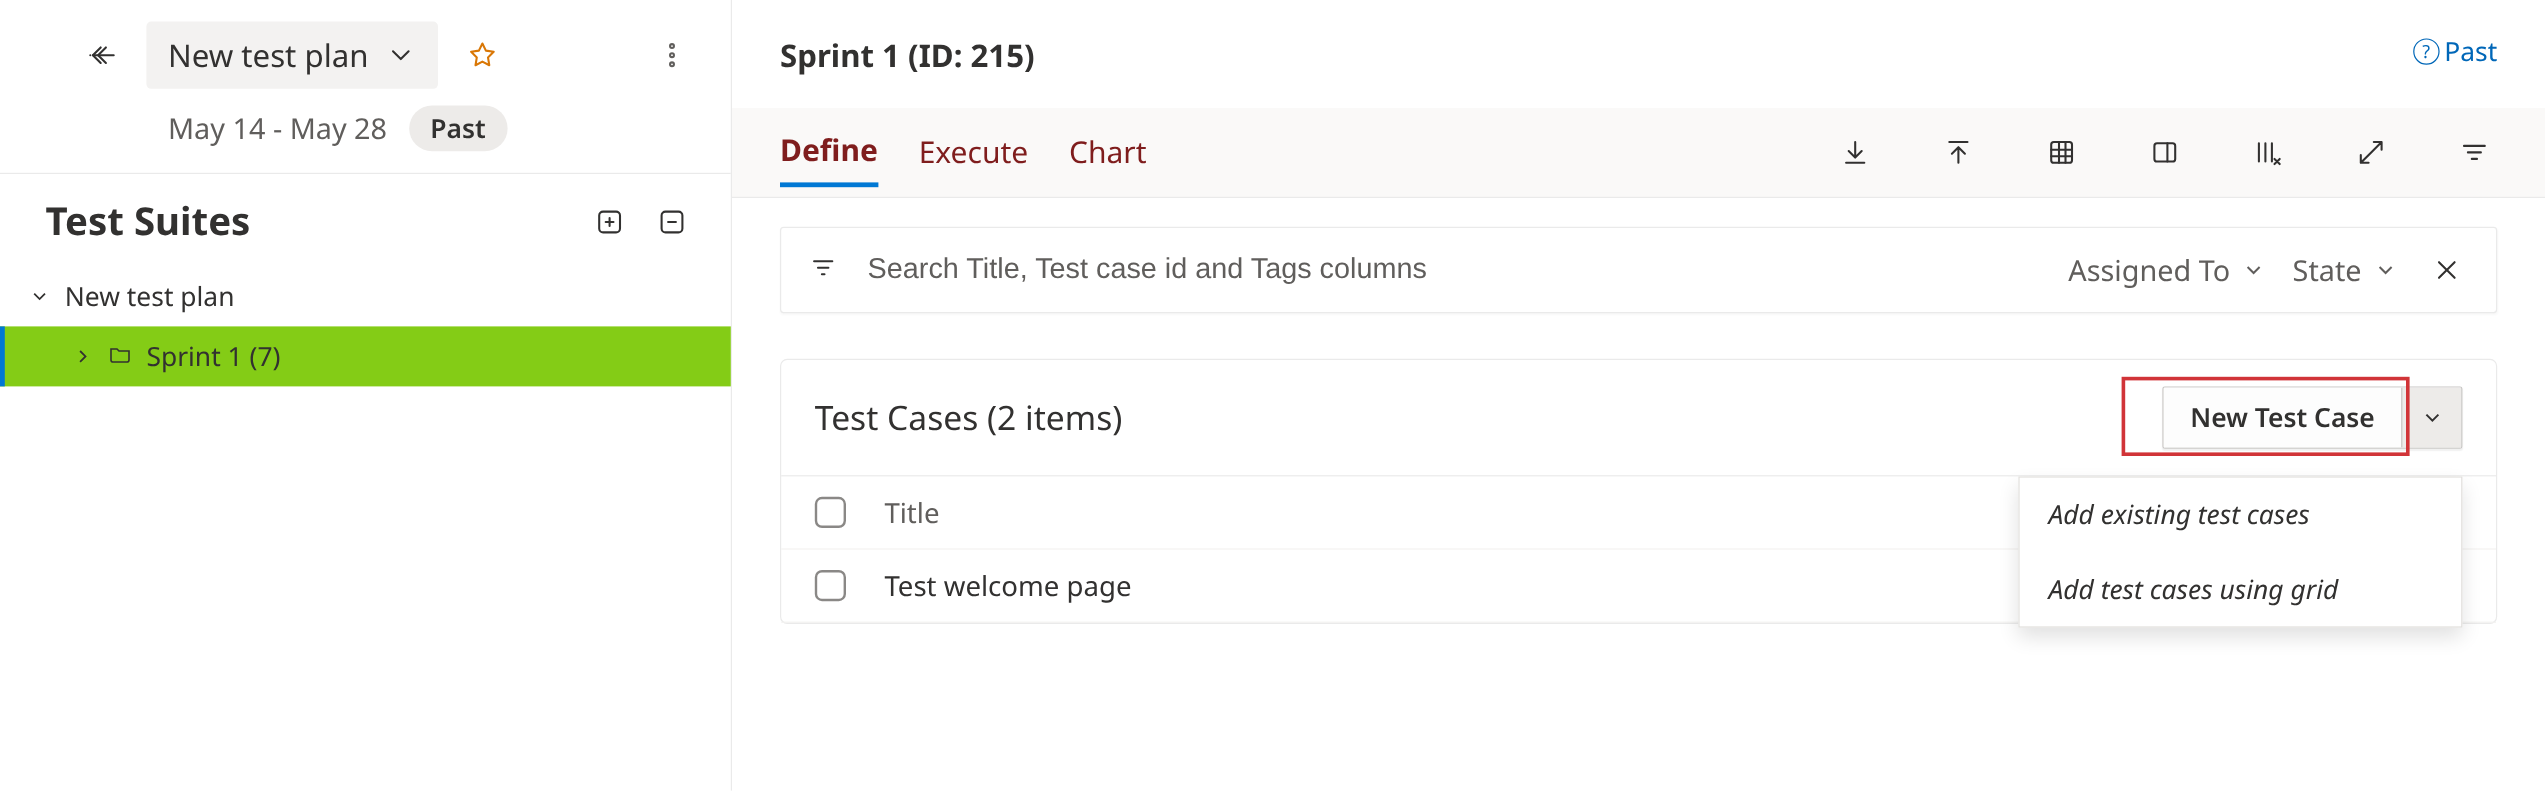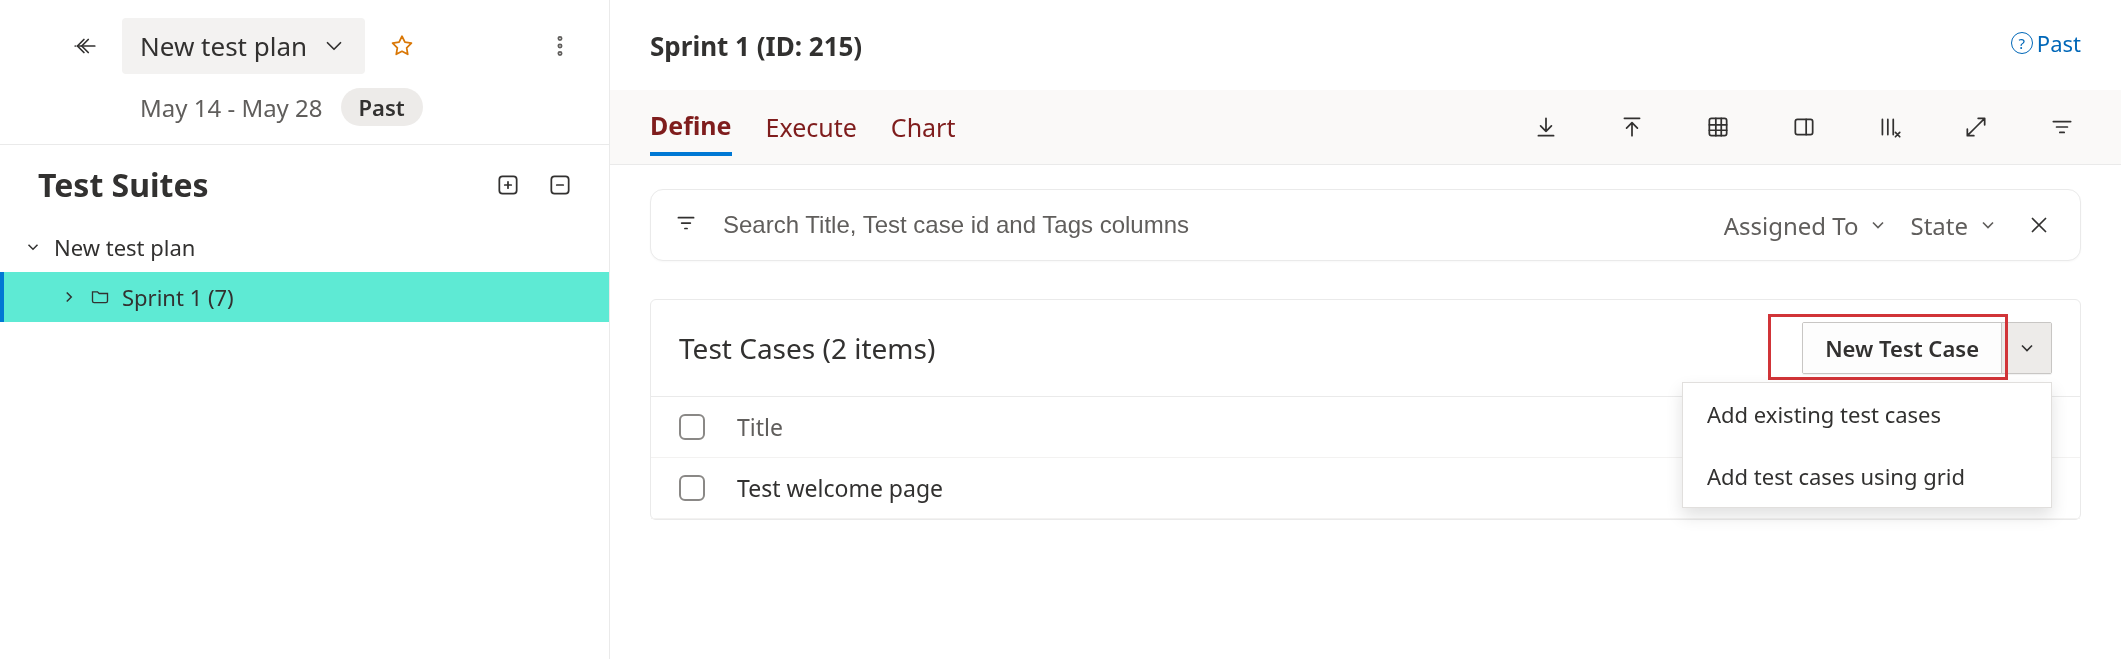--- a/index.html
+++ b/index.html
@@ -82,21 +82,21 @@
   .tree-row {
     display: flex;
     align-items: center;
     gap: 12px;
     padding: 10px 20px 10px 24px;
     font-size: 22px;
     cursor: pointer;
   }
   .tree-row.root { font-size: 22px; }
   .tree-row.child {
-    background: #5eead4;
+    background: #84cc16;
     border-left: 4px solid #0078d4;
     padding-left: 56px;
   }
   .chev { width: 18px; display:inline-flex; justify-content:center; }
 
   
   .main { flex: 1; display: flex; flex-direction: column; padding: 0; position: relative; }
   .main-header {
     display: flex;
     align-items: flex-start;
@@ -122,21 +122,21 @@
     cursor: pointer;
     color: #7f1d1d;
   }
   .tab.active { font-weight: 700; border-bottom: 4px solid #0078d4; }
   .cmd-icons { margin-left:auto; display:flex; align-items:center; gap:48px; color:#323130; }
 
   .filter-bar {
     margin: 24px 40px 0 40px;
     border: 1px solid #eaeaea;
     background: #fff;
-    border-radius: 13px;
+    border-radius: 3px;
     height: 72px;
     display: flex;
     align-items: center;
     padding: 0 22px;
     gap: 22px;
     box-shadow: 0 1px 2px rgba(0,0,0,0.03);
   }
   .search-input {
     border: none;
     outline: none;
@@ -190,27 +190,28 @@
     position: absolute;
     right: 72px;
     top: 14px;
     width: 240px;
     height: 66px;
     pointer-events: none;
   }
 
   .dropdown-menu {
     position: absolute;
-    top: 82px;
+    top: 97px;
     right: 28px;
     background: #fff;
     border: 1px solid #e1dfdd;
     box-shadow: 0 8px 16px rgba(0,0,0,0.12);
     z-index: 10;
     min-width: 370px;
+    font-style: italic;
   }
   .dropdown-menu .item {
     padding: 16px 24px;
     font-size: 22px;
     cursor: pointer;
   }
 
   .grid {
     border-top: 1px solid #eaeaea;
   }

